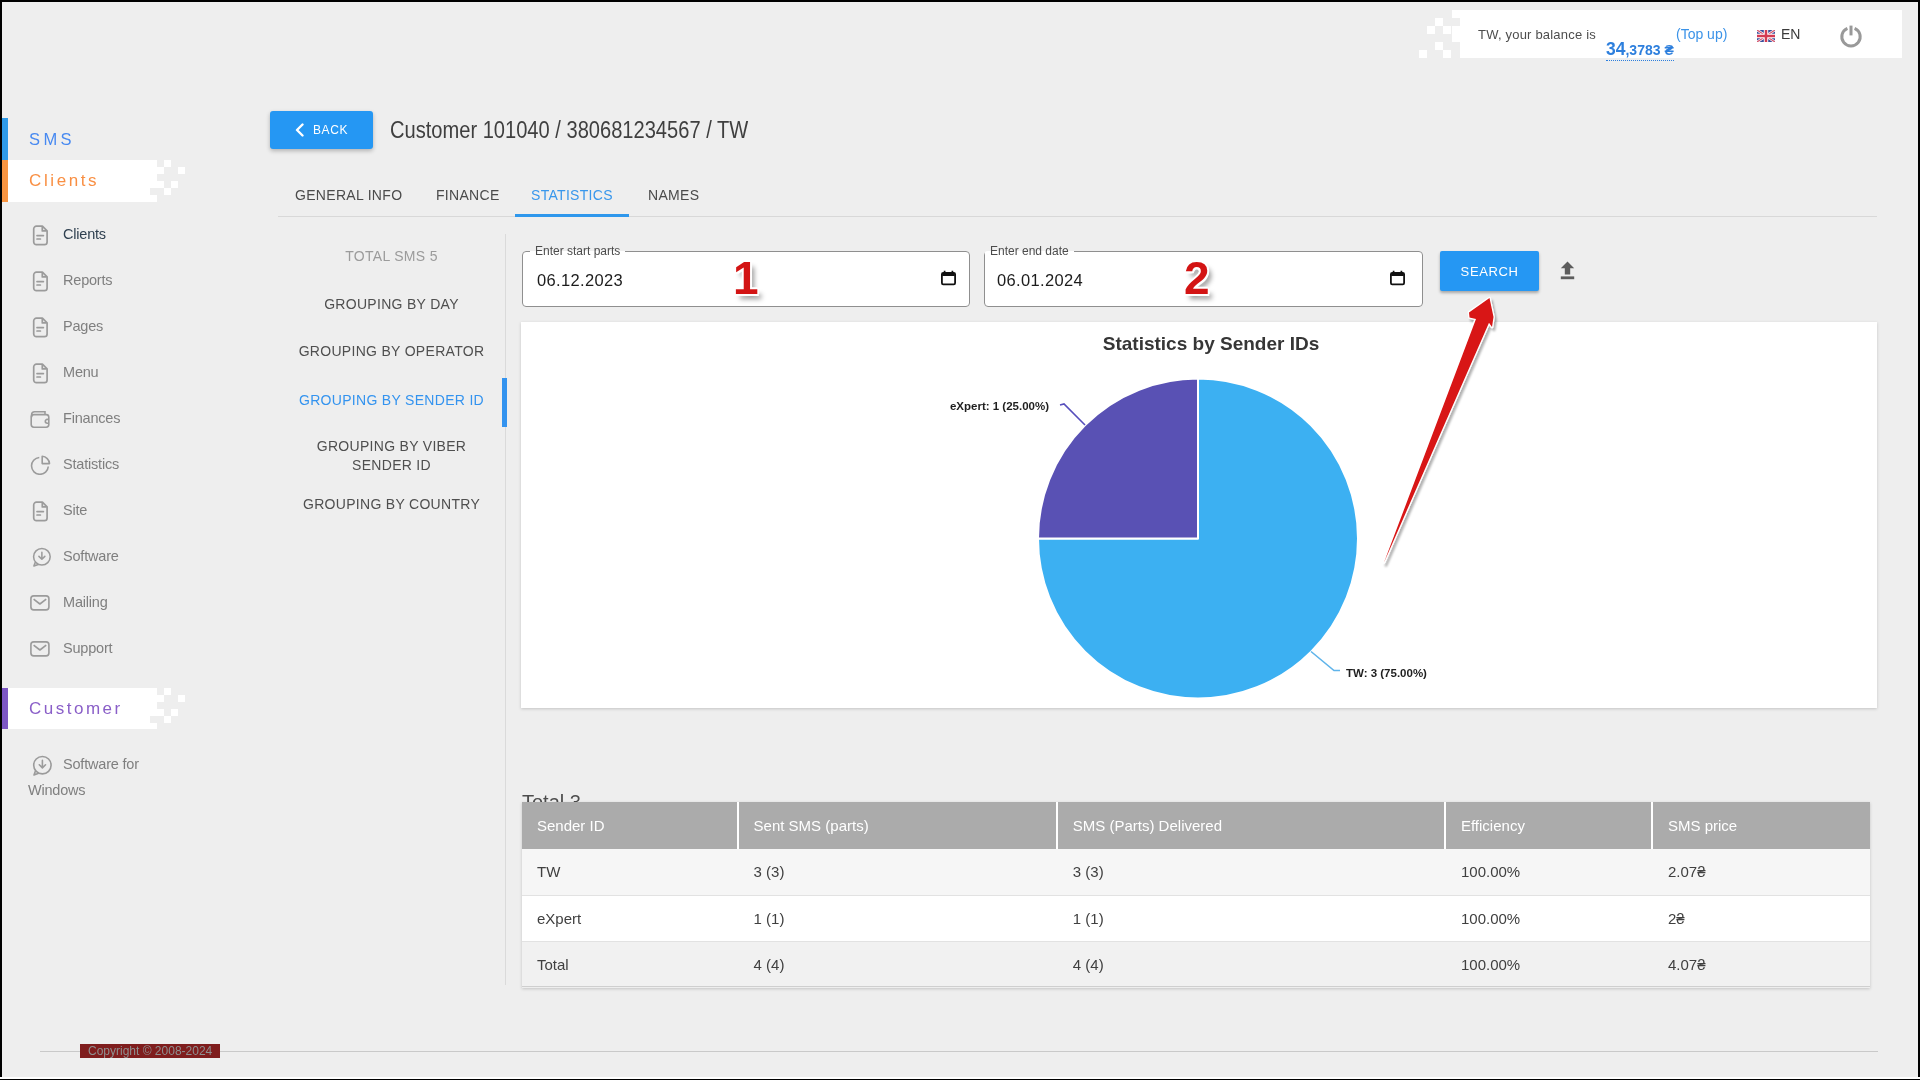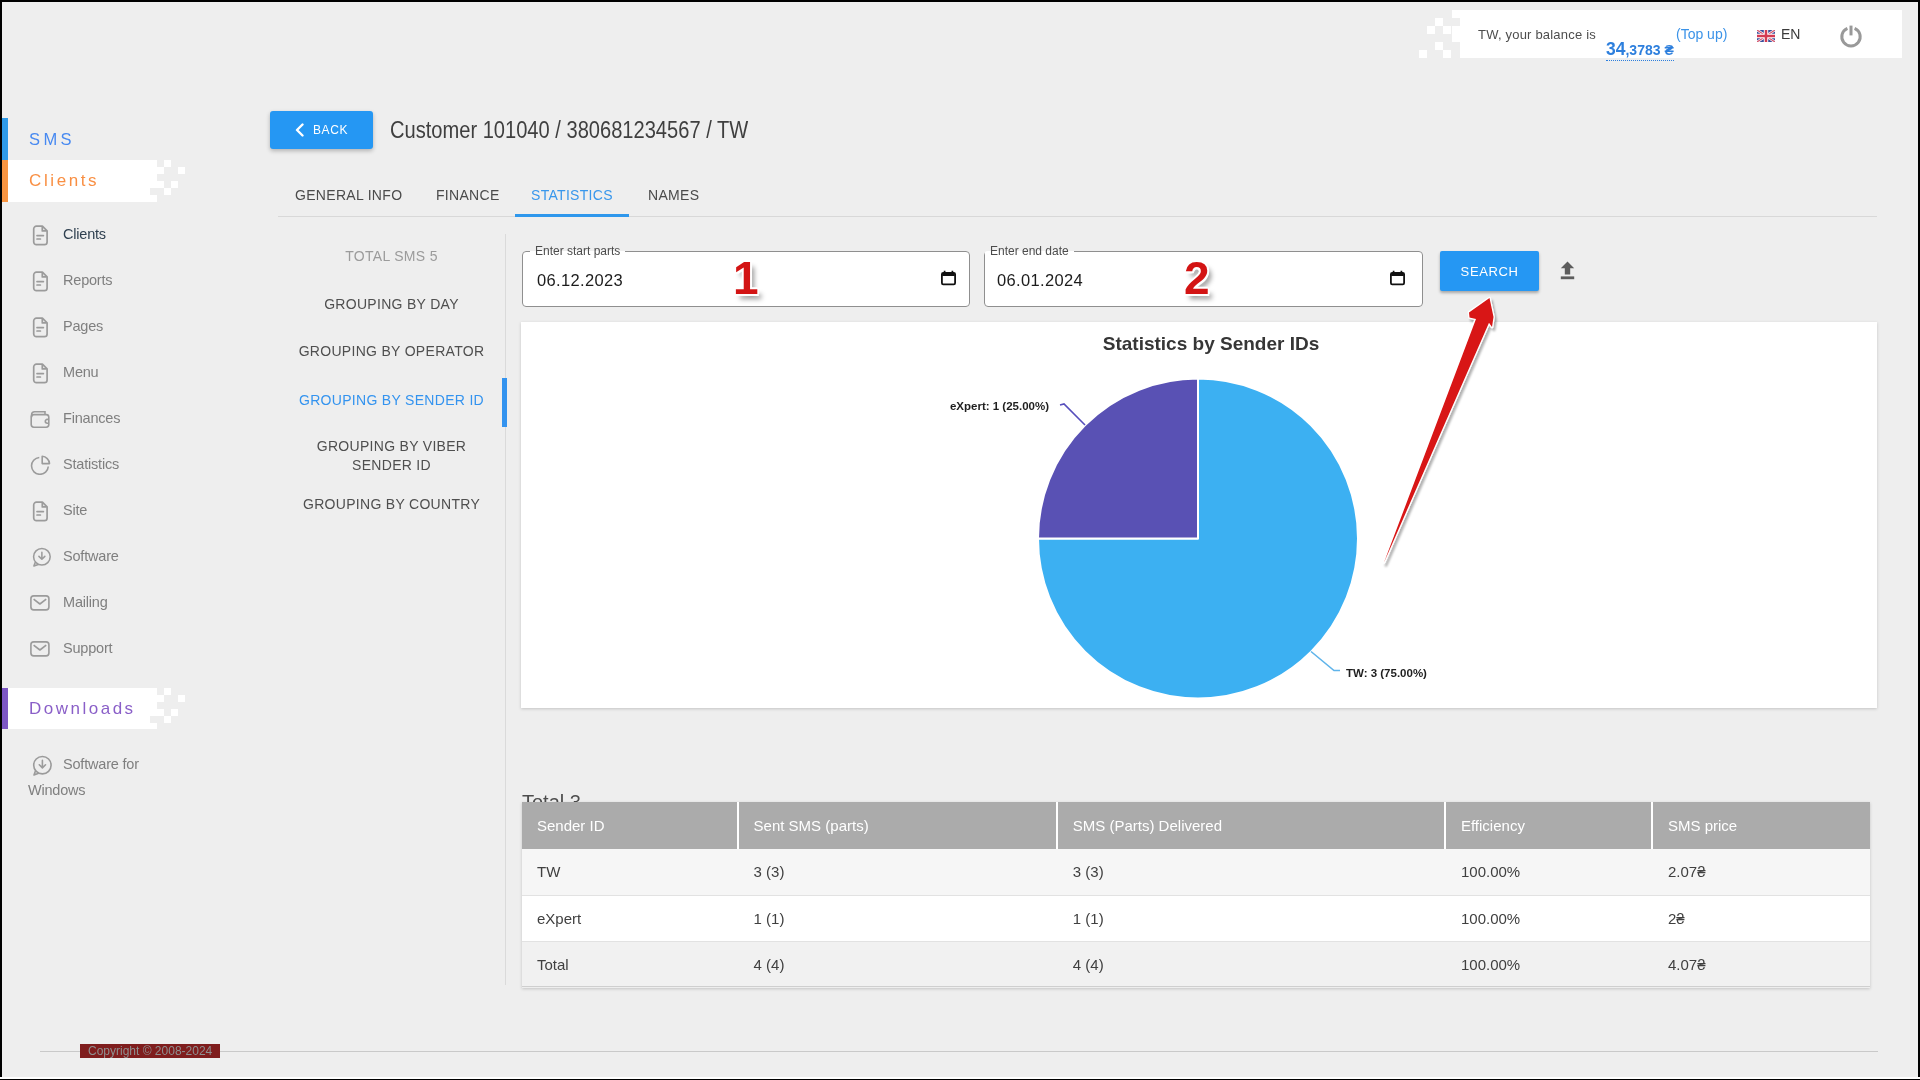--- a/index.html
+++ b/index.html
@@ -141,21 +141,21 @@
       <svg width="20" height="16" viewBox="0 0 20 16">
         <rect x="0.9" y="0.9" width="18" height="14" rx="2.8" fill="none" stroke="#9b9b9b" stroke-width="1.6"></rect>
         <path d="M3.6 4.2 L9.9 9 L16.2 4.2" fill="none" stroke="#9b9b9b" stroke-width="1.6" stroke-linejoin="round"></path>
       </svg>
     </div>
     <div class="abs" style="left:63px;top:640px;font-size:14.5px;letter-spacing:-0.2px;color:#7f7f7f;">Support</div>
   </div>
 
 <div class="abs" style="left:2px;top:688px;width:6px;height:41px;background:#7d57c5;"></div>
 <div class="abs" style="left:8px;top:688px;width:149px;height:41px;background:#fff;"></div>
-<div class="abs" style="left:29px;top:688px;height:41px;display:flex;align-items:center;font-size:17px;letter-spacing:2.5px;color:#8a5fc8;z-index:2;">Downloads</div>
+<div class="abs" style="left:29px;top:688px;height:41px;display:flex;align-items:center;font-size:17px;letter-spacing:2.5px;color:#8a5fc8;z-index:2;">Customer</div>
 <div class="sq w" style="left:164px;top:688px;"></div>
 <div class="sq w" style="left:157px;top:695px;"></div>
 <div class="sq w" style="left:178px;top:695px;"></div>
 <div class="sq w" style="left:157px;top:709px;"></div>
 <div class="sq w" style="left:171px;top:709px;"></div>
 <div class="sq w" style="left:164px;top:716px;"></div>
 <div class="sq g" style="left:150px;top:716px;"></div>
 
 <svg class="abs" style="left:31px;top:755px;" width="22" height="22" viewBox="0 0 22 22">
   <circle cx="11.4" cy="10.2" r="8.7" fill="none" stroke="#9b9b9b" stroke-width="1.6"></circle>

